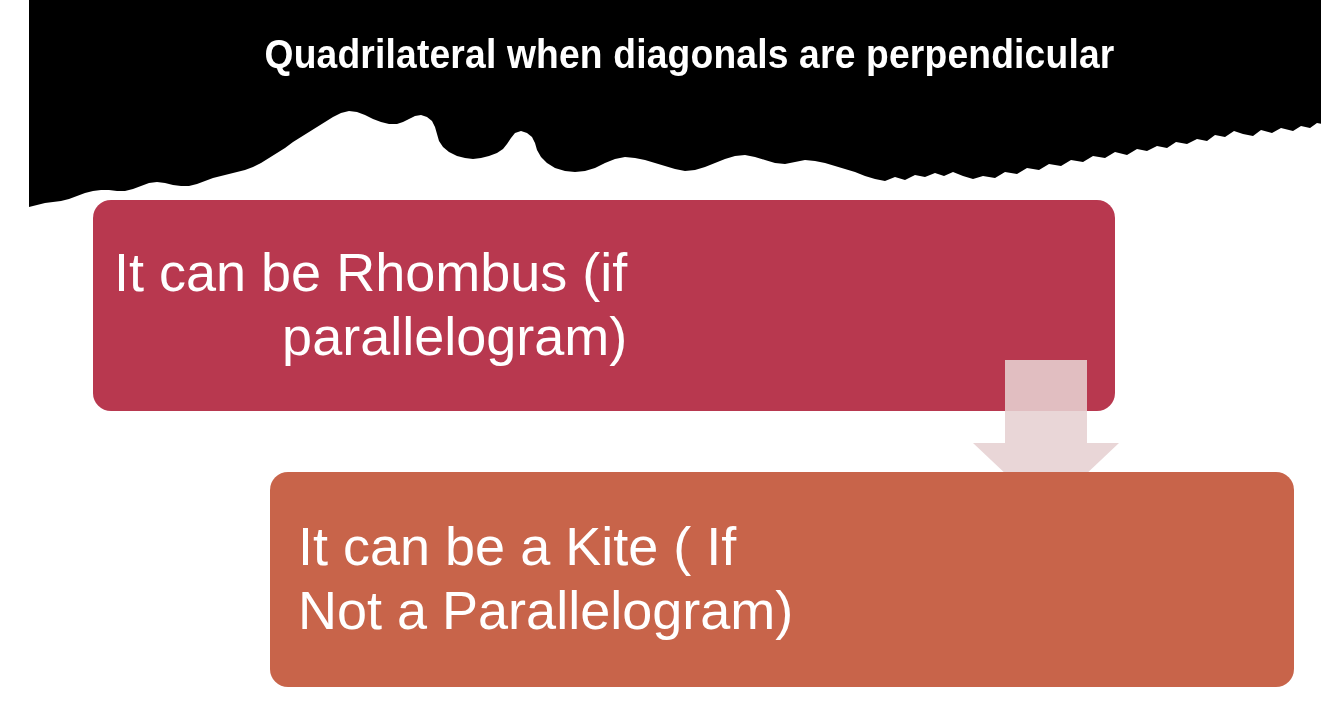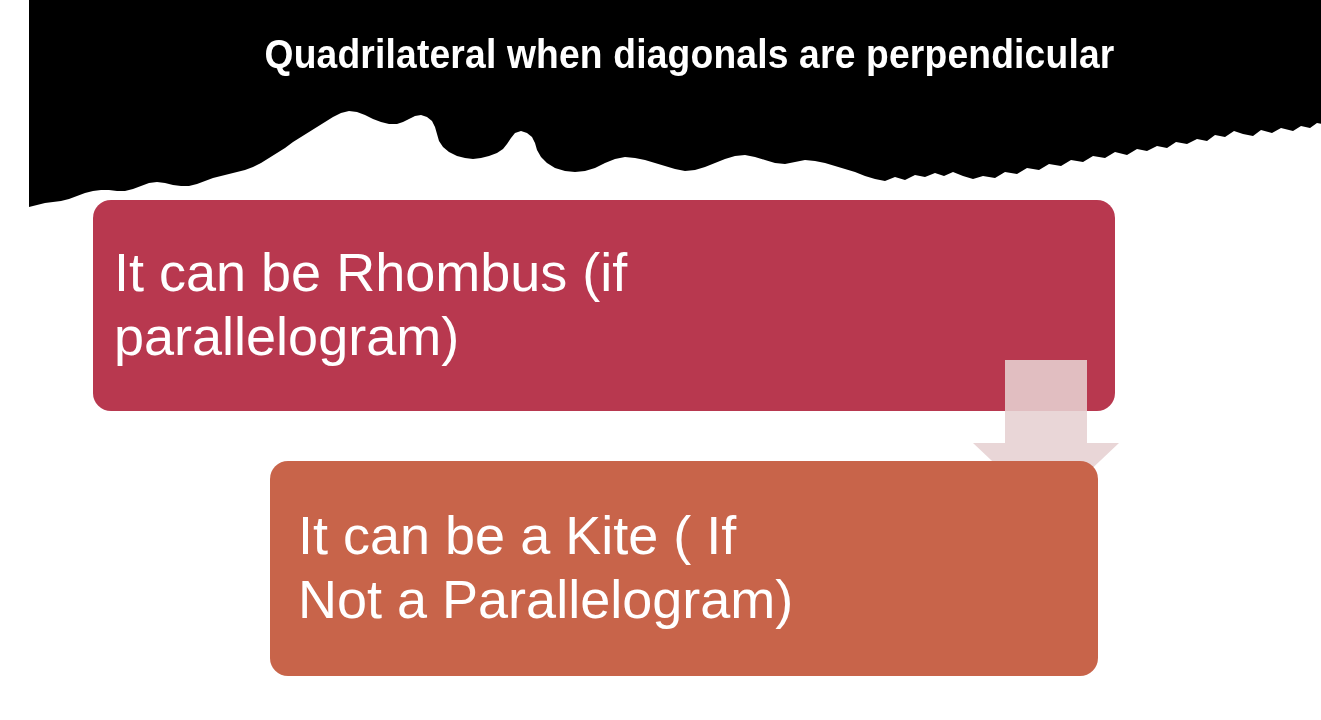--- a/index.html
+++ b/index.html
@@ -73,26 +73,27 @@
     left: 64px;
     top: 200px;
     width: 1022px;
     height: 211px;
     background: #b8384f;
     padding-left: 21px;
     padding-right: 20px;
   }
   #box-rhombus .callout-text {
     margin-top: -2px;
+    text-align: right;
   }
 
   #box-kite {
     left: 241px;
-    top: 461px;
-    width: 828px;
+    top: 472px;
+    width: 1024px;
     height: 215px;
     background: #c8644a;
     padding-left: 28px;
     padding-right: 20px;
   }
   #box-kite .callout-text {
     margin-top: -2px;
   }
 
   

